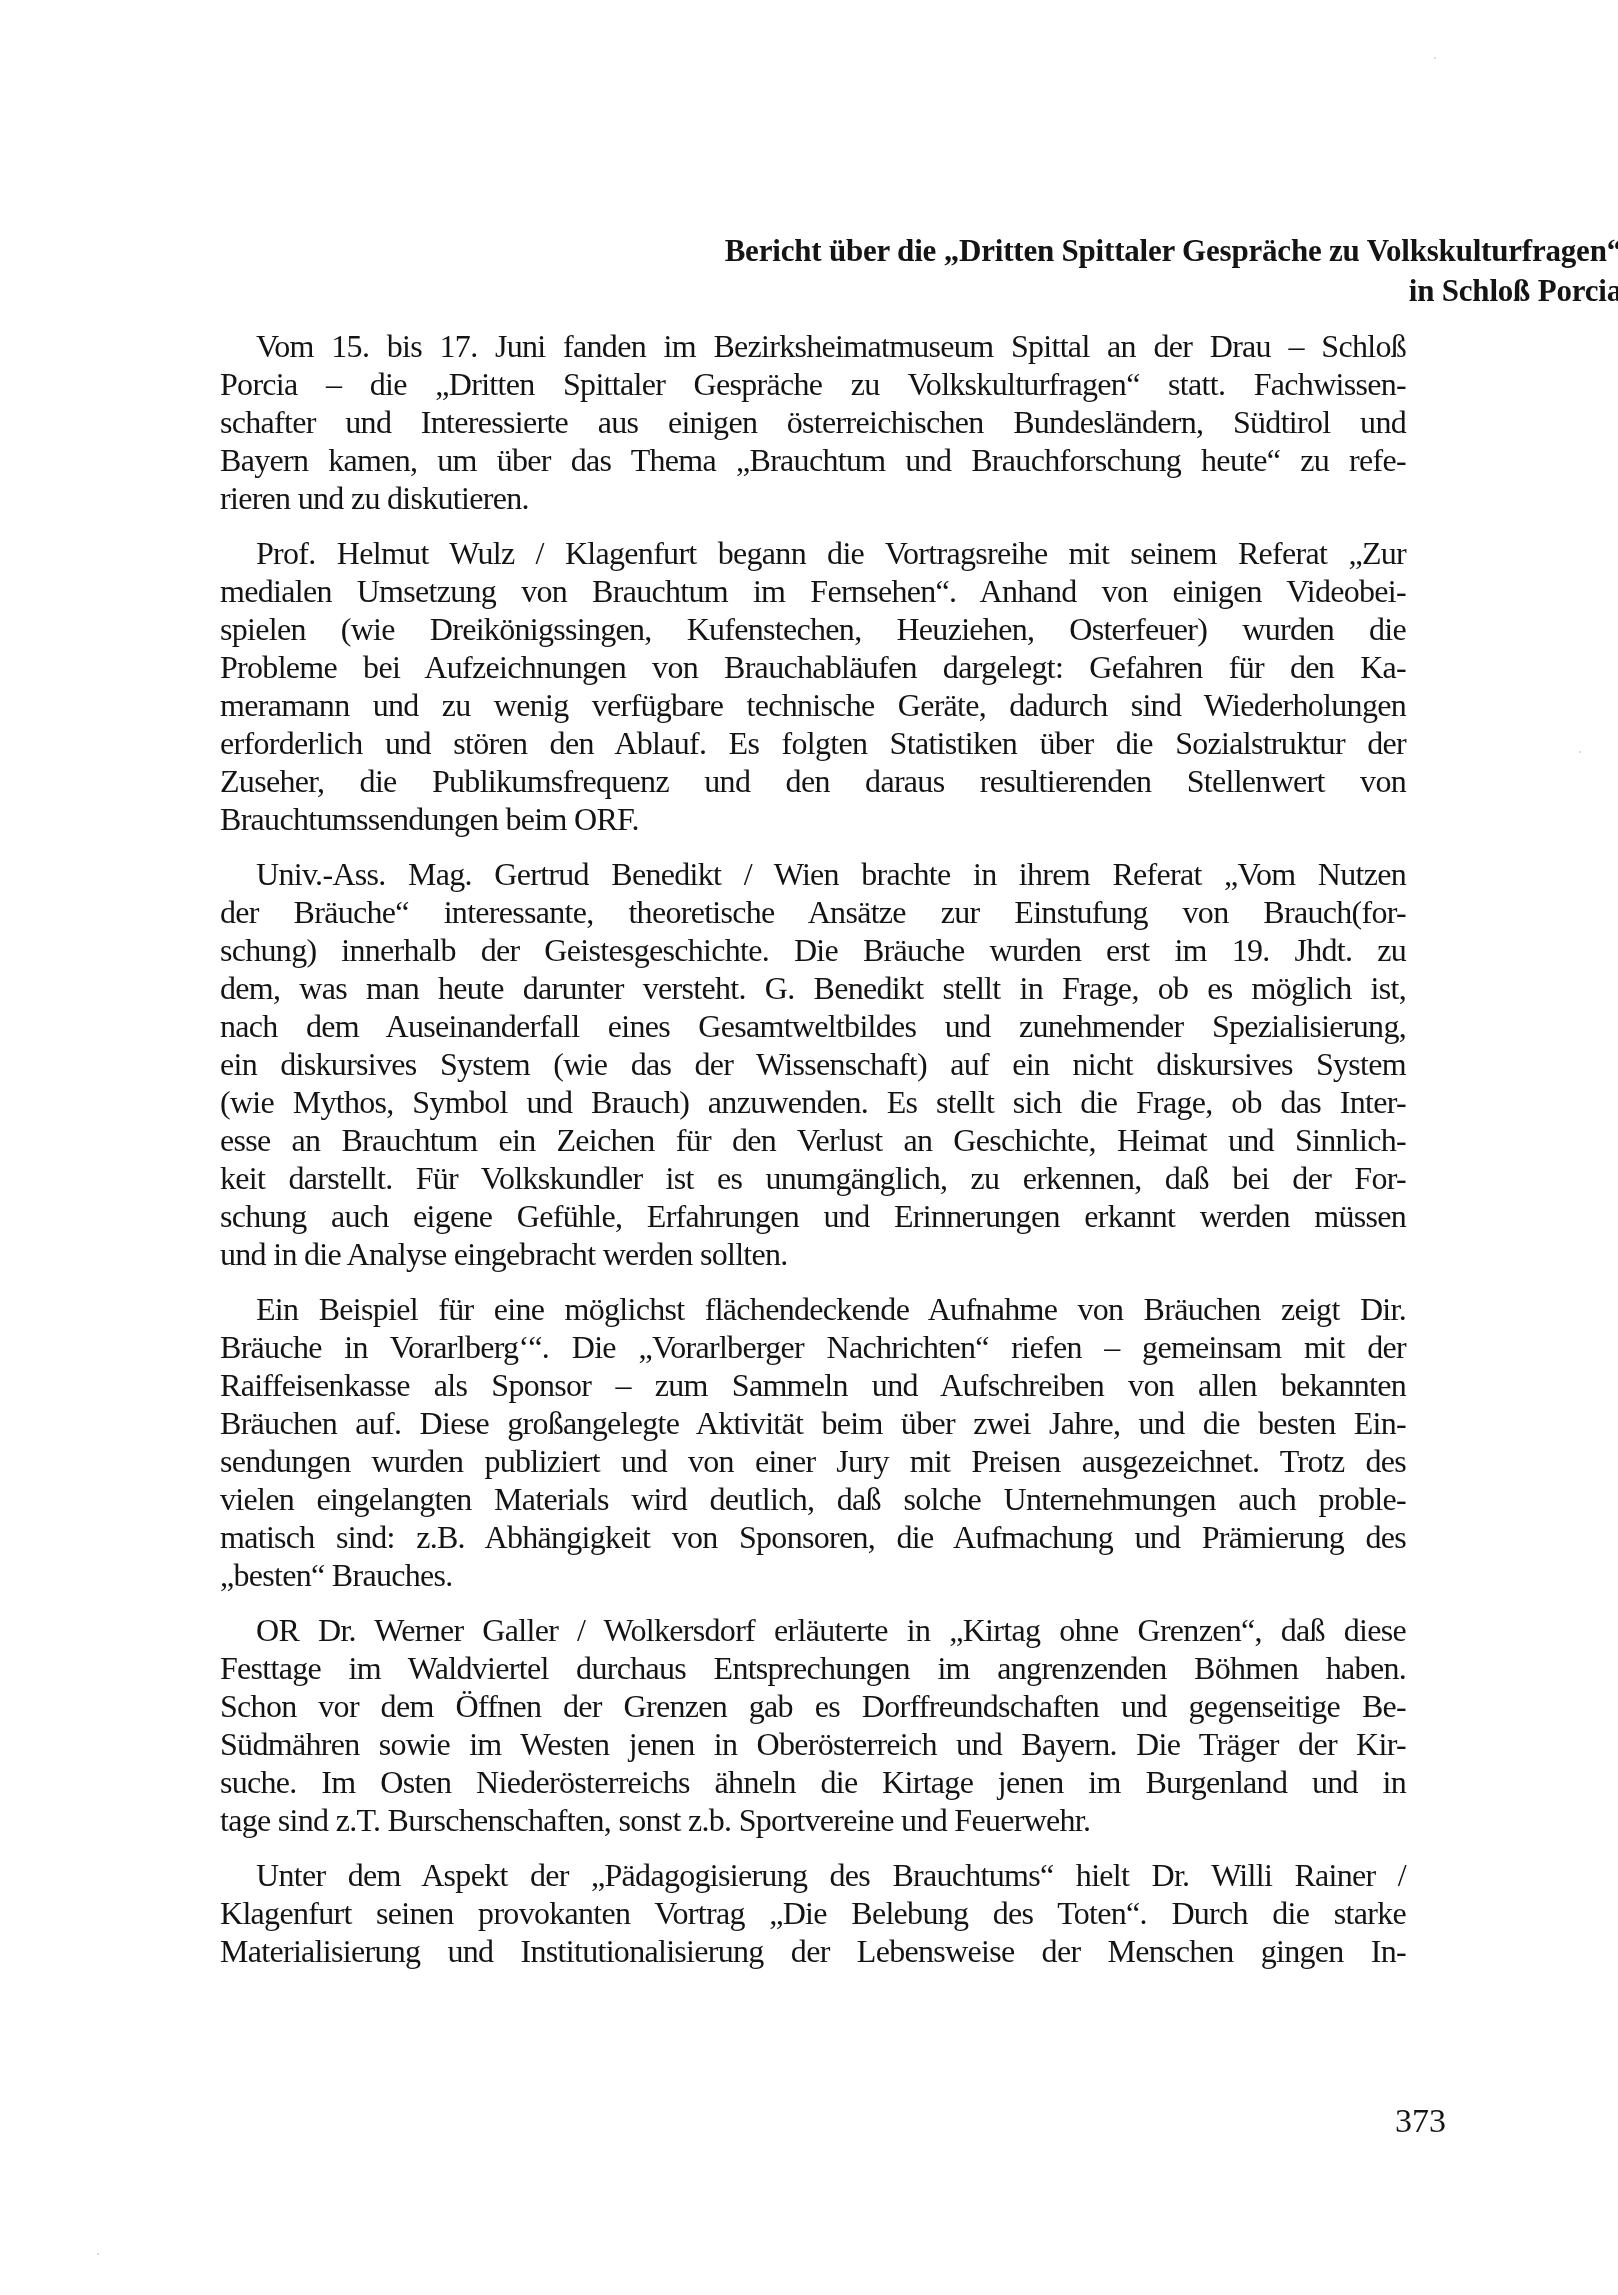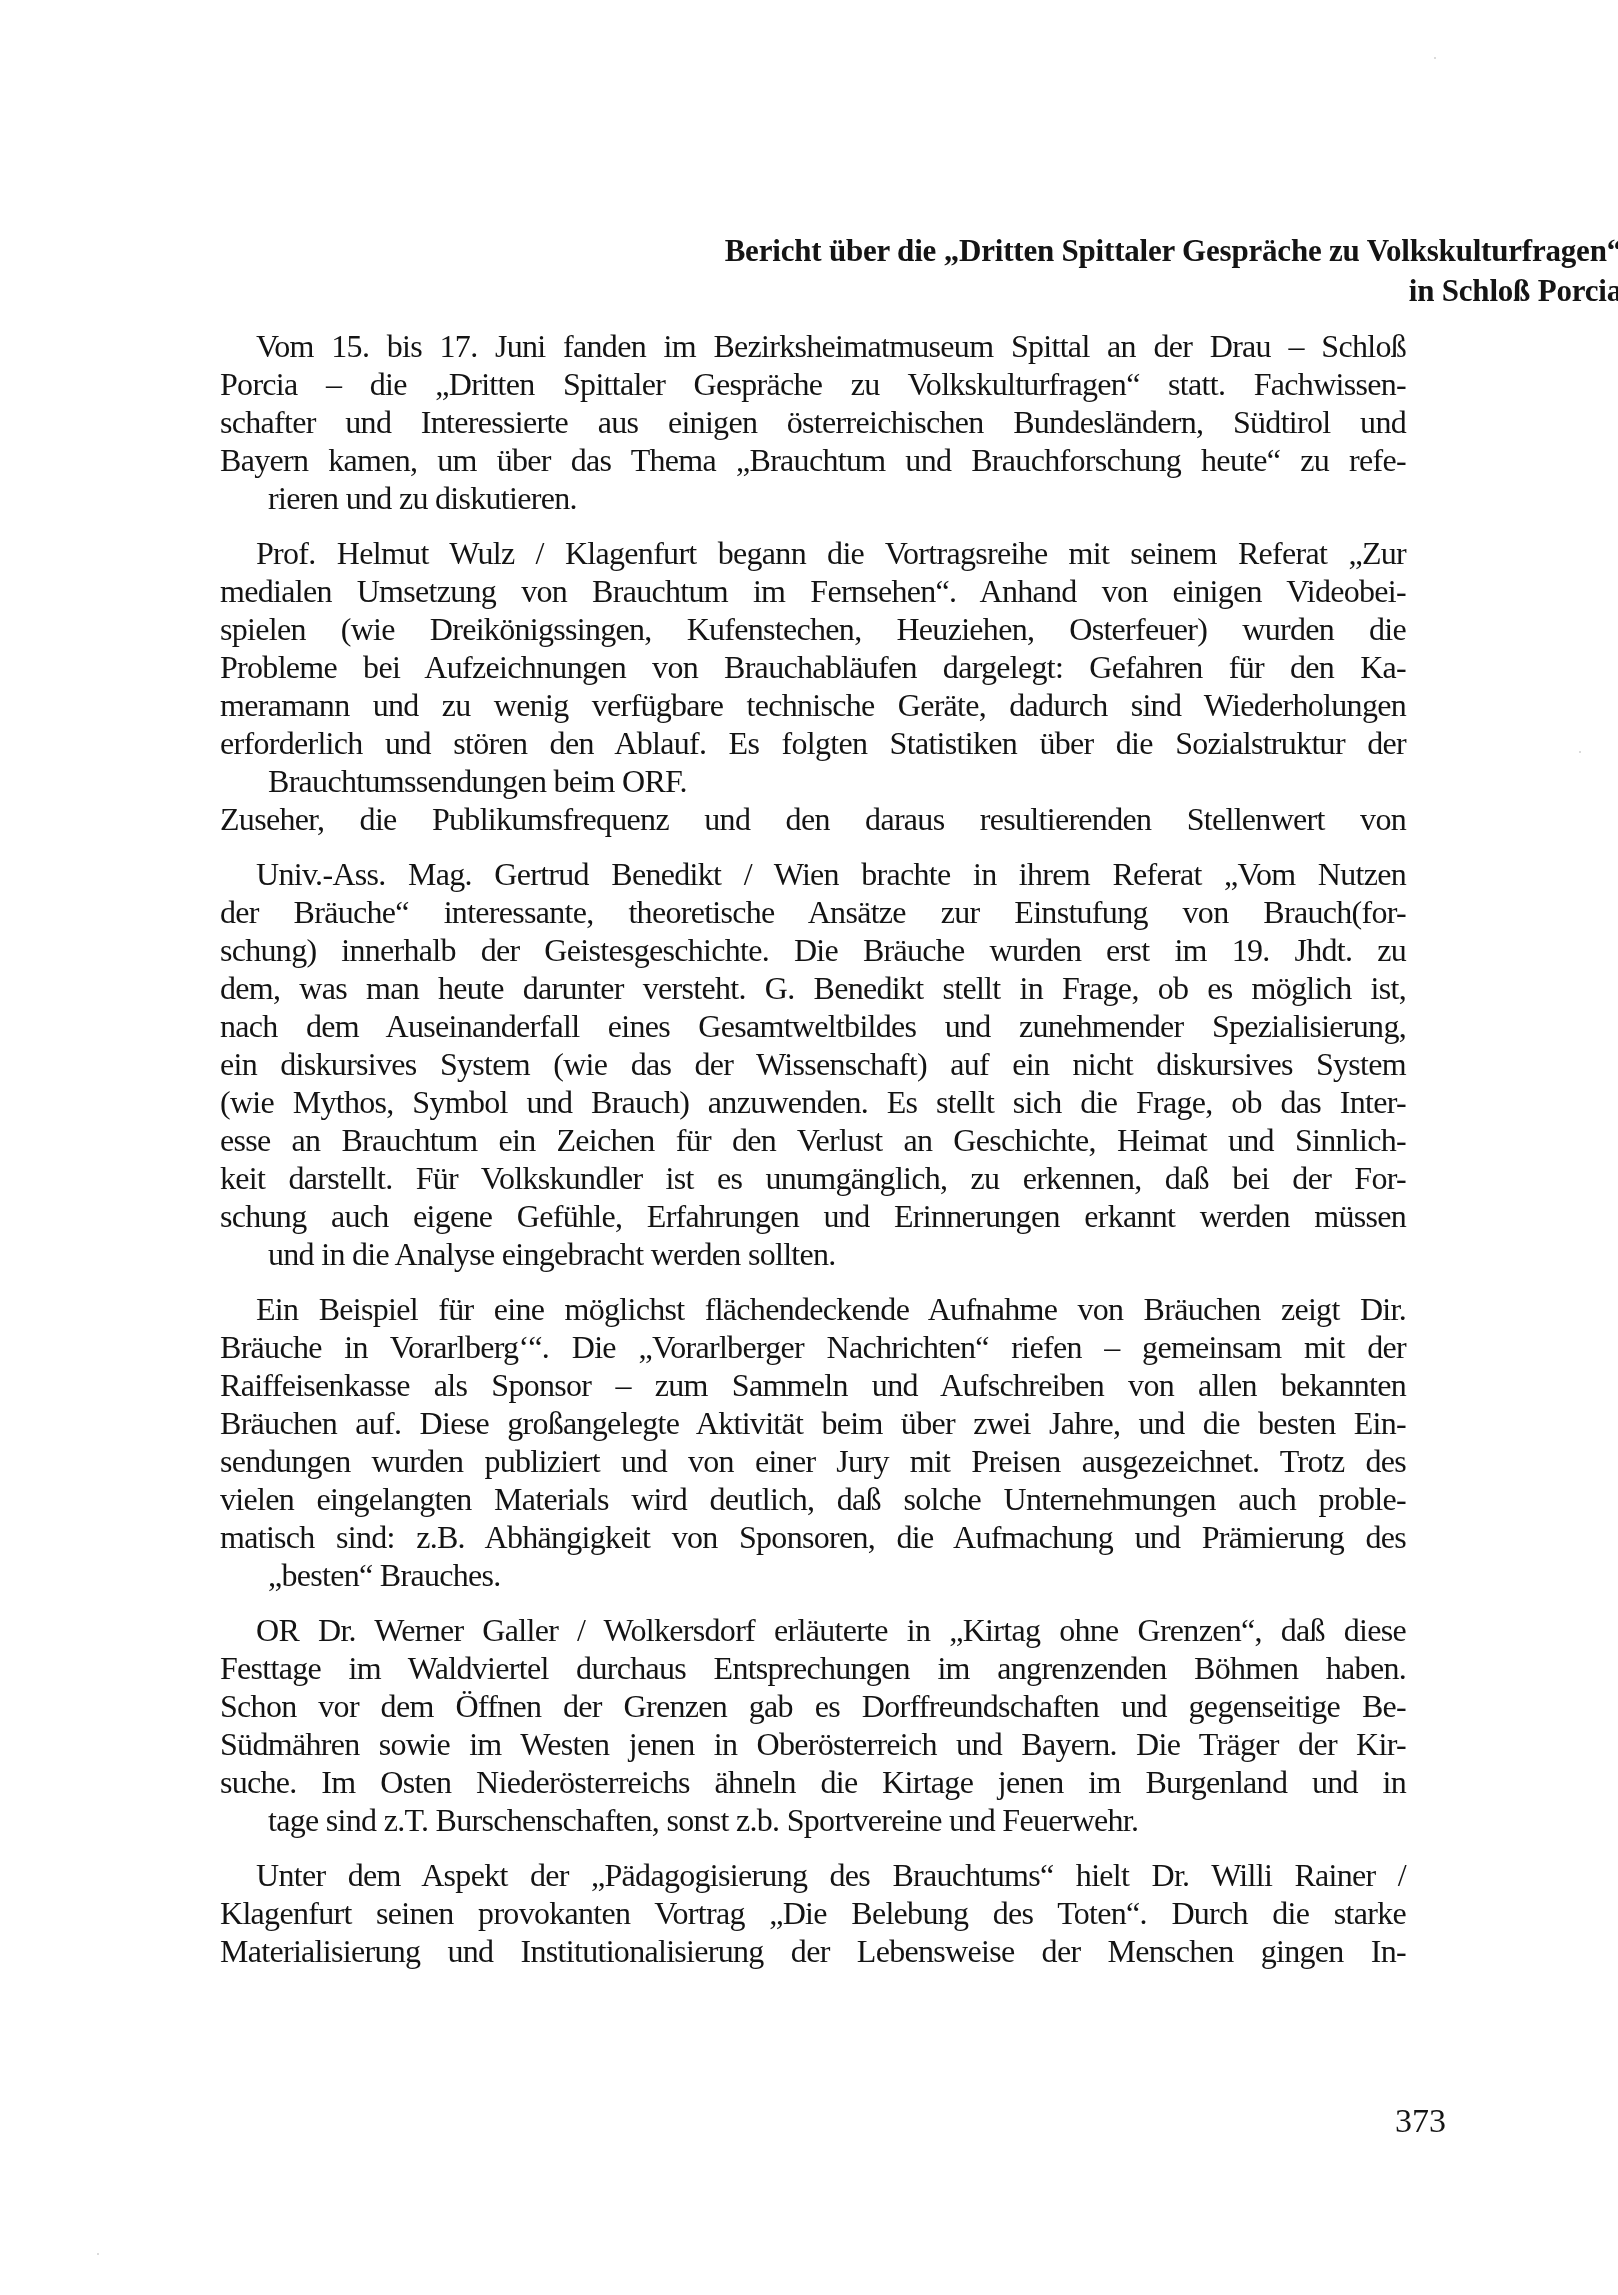--- a/index.html
+++ b/index.html
@@ -15,21 +15,21 @@
   }
   .body-text {
     position: absolute; left: 220px; width: 1186px; top: 327px;
   }
   .para { margin: 0 0 17px 0; }
   .line {
     display: block; font-size: 32px; line-height: 38px; height: 38px;
     white-space: nowrap; text-align: justify; text-align-last: justify;
     letter-spacing: -0.7px;
   }
-  .line.last { text-align-last: left; margin-left: 48px; }
+  .line.last { text-align-last: left; }
   .line.indent { padding-left: 36px; }
   .page-number {
     position: absolute; left: 1395px; top: 2101px;
     font-size: 34px; line-height: 40px;
   }
   .scan-speck { position: absolute; background: #cfcfcf; width: 2.4px; height: 2.4px; border-radius: 50%; }
 </style>
 </head>
 <body>
 
@@ -46,22 +46,22 @@
       <span class="line">Bayern kamen, um über das Thema „Brauchtum und Brauchforschung heute“ zu refe-</span>
       <span class="line last">rieren und zu diskutieren.</span>
     </div>
     <div class="para">
       <span class="line indent">Prof. Helmut Wulz / Klagenfurt begann die Vortragsreihe mit seinem Referat „Zur</span>
       <span class="line">medialen Umsetzung von Brauchtum im Fernsehen“. Anhand von einigen Videobei-</span>
       <span class="line">spielen (wie Dreikönigssingen, Kufenstechen, Heuziehen, Osterfeuer) wurden die</span>
       <span class="line">Probleme bei Aufzeichnungen von Brauchabläufen dargelegt: Gefahren für den Ka-</span>
       <span class="line">meramann und zu wenig verfügbare technische Geräte, dadurch sind Wiederholungen</span>
       <span class="line">erforderlich und stören den Ablauf. Es folgten Statistiken über die Sozialstruktur der</span>
+      <span class="line">Zuseher, die Publikumsfrequenz und den daraus resultierenden Stellenwert von</span>
       <span class="line last">Brauchtumssendungen beim ORF.</span>
-      <span class="line">Zuseher, die Publikumsfrequenz und den daraus resultierenden Stellenwert von</span>
     </div>
     <div class="para">
       <span class="line indent">Univ.-Ass. Mag. Gertrud Benedikt / Wien brachte in ihrem Referat „Vom Nutzen</span>
       <span class="line">der Bräuche“ interessante, theoretische Ansätze zur Einstufung von Brauch(for-</span>
       <span class="line">schung) innerhalb der Geistesgeschichte. Die Bräuche wurden erst im 19. Jhdt. zu</span>
       <span class="line">dem, was man heute darunter versteht. G. Benedikt stellt in Frage, ob es möglich ist,</span>
       <span class="line">nach dem Auseinanderfall eines Gesamtweltbildes und zunehmender Spezialisierung,</span>
       <span class="line">ein diskursives System (wie das der Wissenschaft) auf ein nicht diskursives System</span>
       <span class="line">(wie Mythos, Symbol und Brauch) anzuwenden. Es stellt sich die Frage, ob das Inter-</span>
       <span class="line">esse an Brauchtum ein Zeichen für den Verlust an Geschichte, Heimat und Sinnlich-</span>

